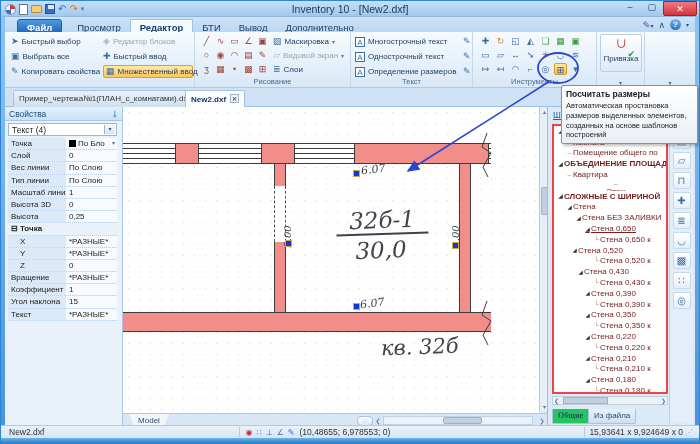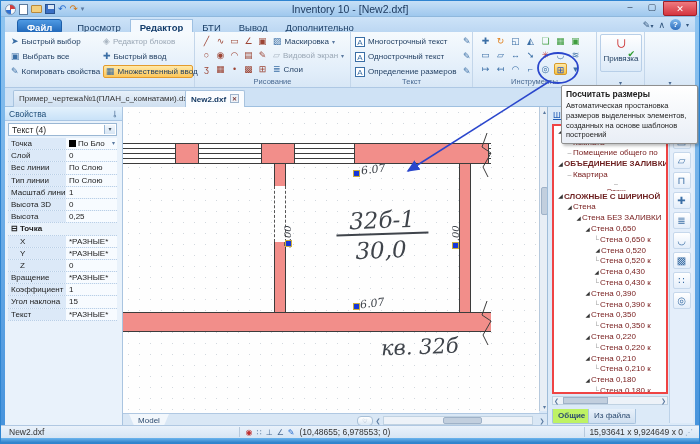--- a/index.html
+++ b/index.html
@@ -129,21 +129,21 @@
         overflow:hidden;}
   .trow{height:10.8px;font-size:8px;color:#7a2020;white-space:nowrap;overflow:hidden;display:flex;align-items:center;}
   .trow.b{font-weight:bold;color:#6b1d1d;}
   .tm{display:inline-block;width:7px;font-size:5.5px;color:#333;text-align:center;flex:0 0 auto;}
   .tm.leaf{color:#999;font-size:7px;}
   #treehs{position:absolute;left:4px;top:289px;width:116px;height:9px;background:#edf2f8;border:1px solid #c0d2e2;
           font-size:6px;color:#5a7aa0;}
   #treehthumb{position:absolute;left:10px;width:45px;top:0;bottom:0;background:#c2cfde;border:1px solid #9fb2c8;}
   .rtab2{position:absolute;top:302px;height:15px;font-size:8px;color:#2c4a6e;padding:2px 5px 0;
          background:linear-gradient(#e8f1fa,#cfdff0);border:1px solid #a8c3de;border-top:none;border-radius:0 0 2px 2px;}
-  .rtab2.active{background:#bef264;font-weight:bold;}
+  .rtab2.active{background:#22c55e;font-weight:bold;font-family:Liberation Serif, serif;}
   #sidebar-tools{position:absolute;right:2px;top:2px;width:24px;bottom:2px;background:#e4eefa;border-left:1px solid #bcd2e8;}
   .stool{width:18px;height:17px;margin:3px auto 0;text-align:center;font-size:10px;line-height:16px;color:#3a6ea5;
          background:linear-gradient(#ffffff,#e4eefa);border:1px solid #c6d8ec;border-radius:2px;}
 
   
   #status{left:0;right:0;bottom:5px;height:13px;background:linear-gradient(#eaf2fb,#d6e5f4);
           border-top:1px solid #b0c8e2;font-size:8.5px;color:#333;display:flex;align-items:center;}
   .ssep{width:1px;height:10px;background:#b6c9dd;margin:0 4px;}
   .sic{font-size:8px;color:#4a6a92;margin:0 2px;}
 
@@ -450,21 +450,21 @@
         <div class="trow" data-name="tree-item" style="padding-left: 12px;">
           <span class="tm leaf" data-name="tree-connector-icon">–</span>
           <span data-name="tree-item-label">Комната</span>
         </div>
         <div class="trow" data-name="tree-item" style="padding-left: 12px;">
           <span class="tm leaf" data-name="tree-connector-icon">–</span>
           <span data-name="tree-item-label">Помещение общего по</span>
         </div>
         <div class="trow b" data-name="tree-item" style="padding-left: 3px;">
           <span class="tm" data-name="tree-expand-icon">◢</span>
-          <span data-name="tree-item-label">ОБЪЕДИНЕНИЕ ЗАЛИВКИ</span>
+          <span data-name="tree-item-label">ОБЪЕДИНЕНИЕ ПЛОЩАД</span>
         </div>
         <div class="trow" data-name="tree-item" style="padding-left: 12px;">
           <span class="tm leaf" data-name="tree-connector-icon">–</span>
           <span data-name="tree-item-label">Квартира</span>
         </div>
         <div class="trow" data-name="tree-item" style="padding-left: 12px; flex-direction: column;">
           <span class="tm leaf" data-name="tree-connector-icon">–</span>
           <span data-name="tree-item-label">Этаж</span>
         </div>
         <div class="trow b" data-name="tree-item" style="padding-left: 3px;">
@@ -472,37 +472,37 @@
           <span data-name="tree-item-label">СЛОЖНЫЕ С ШИРИНОЙ</span>
         </div>
         <div class="trow" data-name="tree-item" style="padding-left: 12px;">
           <span class="tm" data-name="tree-expand-icon">◢</span>
           <span data-name="tree-item-label">Стена</span>
         </div>
         <div class="trow" data-name="tree-item" style="padding-left: 21px;">
           <span class="tm" data-name="tree-expand-icon">◢</span>
           <span data-name="tree-item-label">Стена БЕЗ ЗАЛИВКИ</span>
         </div>
-        <div class="trow" data-name="tree-item" style="padding-left: 30px;">
+        <div class="trow" data-name="tree-item" style="padding-left: 30px; text-decoration: underline;">
           <span class="tm" data-name="tree-expand-icon">◢</span>
           <span data-name="tree-item-label">Стена 0,650</span>
         </div>
         <div class="trow" data-name="tree-item" style="padding-left: 39px;">
           <span class="tm leaf" data-name="tree-connector-icon">└</span>
           <span data-name="tree-item-label">Стена 0,650 к</span>
         </div>
-        <div class="trow" data-name="tree-item" style="padding-left: 40px;">
+        <div class="trow" data-name="tree-item" style="padding-left: 17px;">
           <span class="tm" data-name="tree-expand-icon">◢</span>
           <span data-name="tree-item-label">Стена 0,520</span>
         </div>
         <div class="trow" data-name="tree-item" style="padding-left: 39px;">
           <span class="tm leaf" data-name="tree-connector-icon">└</span>
           <span data-name="tree-item-label">Стена 0,520 к</span>
         </div>
-        <div class="trow" data-name="tree-item" style="padding-left: 39px;">
+        <div class="trow" data-name="tree-item" style="padding-left: 23px;">
           <span class="tm" data-name="tree-expand-icon">◢</span>
           <span data-name="tree-item-label">Стена 0,430</span>
         </div>
         <div class="trow" data-name="tree-item" style="padding-left: 39px;">
           <span class="tm leaf" data-name="tree-connector-icon">└</span>
           <span data-name="tree-item-label">Стена 0,430 к</span>
         </div>
         <div class="trow" data-name="tree-item" style="padding-left: 30px;">
           <span class="tm" data-name="tree-expand-icon">◢</span>
           <span data-name="tree-item-label">Стена 0,390</span>

